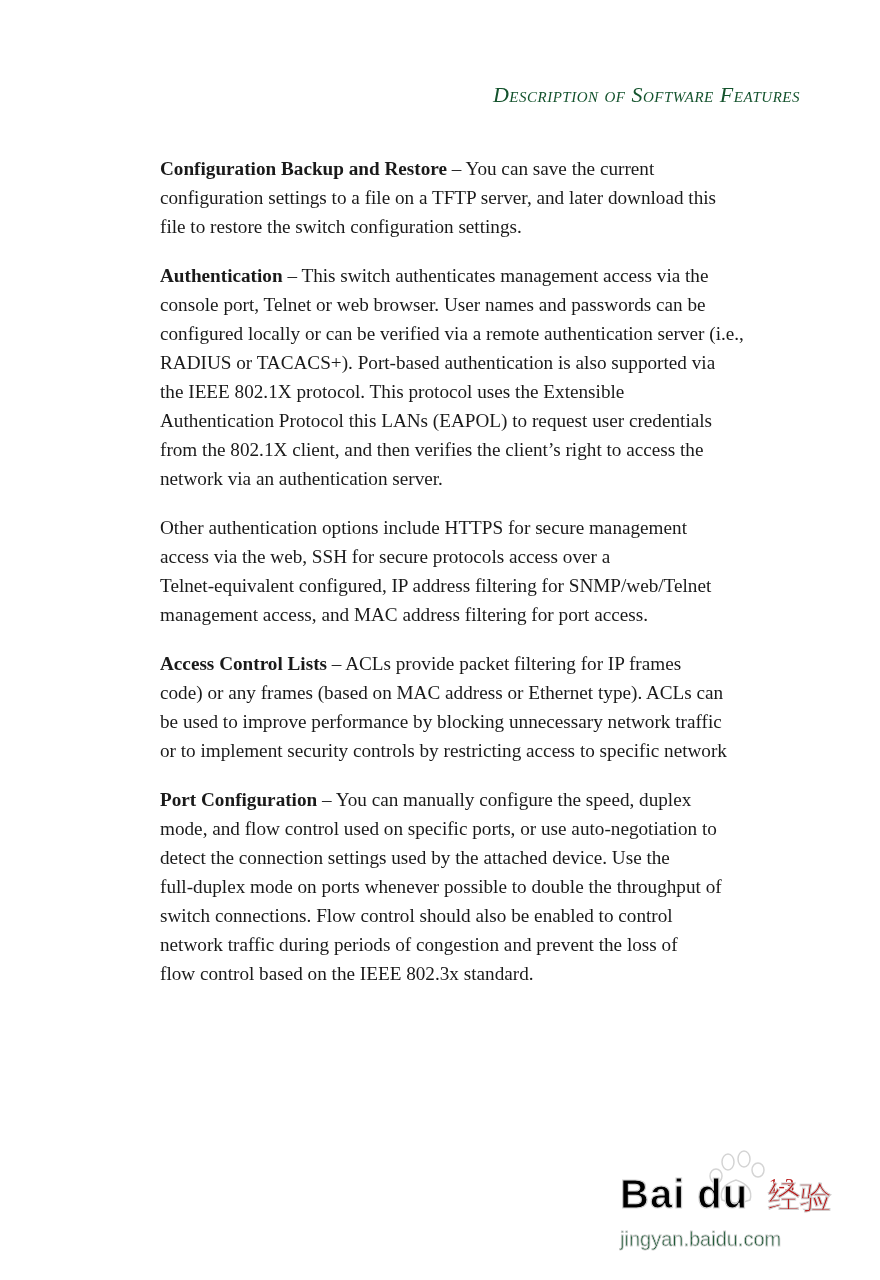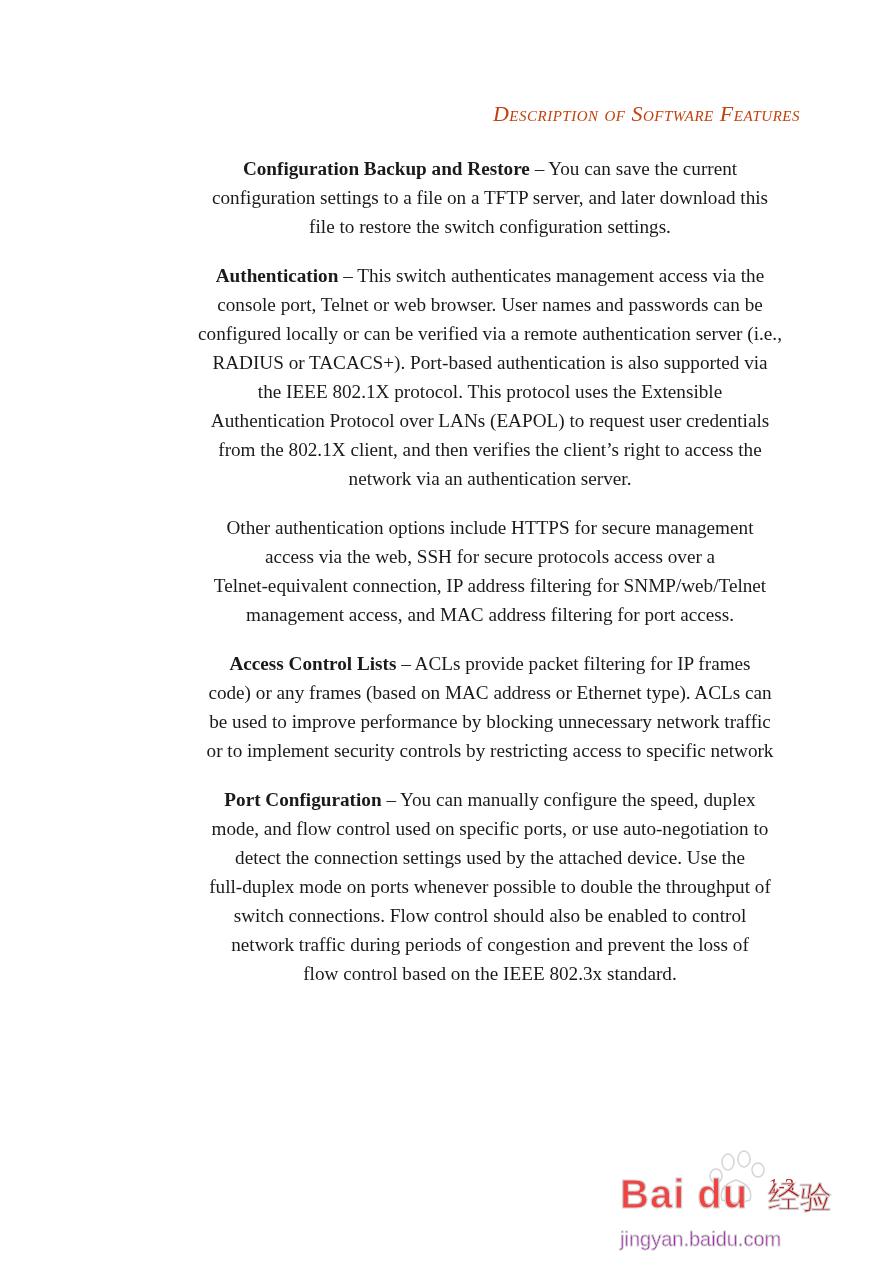--- a/index.html
+++ b/index.html
@@ -1,77 +1,77 @@
 <!DOCTYPE html>
 <html><head>
 <meta charset="utf-8">
 <style>
   html, body { margin: 0; padding: 0; background: #ffffff; }
   body { width: 880px; height: 1280px; position: relative; overflow: hidden; }
   .page { position: absolute; left: 0; top: 0; width: 880px; height: 1280px; background: #ffffff; }
   .running-header {
     position: absolute; right: 80px; top: 82px;
     font-family: "Liberation Serif", "DejaVu Serif", serif;
-    font-style: italic; font-size: 22px; color: #c2410c;
-    letter-spacing: 0.5px; font-variant: small-caps; margin-top: 19px;
+    font-style: italic; font-size: 22px; color: #14532d;
+    letter-spacing: 0.5px; font-variant: small-caps;
   }
   .content {
     position: absolute; left: 160px; top: 154px; width: 660px;
     font-family: "Liberation Serif", "DejaVu Serif", serif;
     font-size: 19.2px; line-height: 29px; color: #1a1a1a;
   }
-  .para { margin: 0 0 20px 0; text-align: center; }
+  .para { margin: 0 0 20px 0; }
   .para .line { display: block; white-space: nowrap; }
   .term { font-weight: bold; }
   .page-number {
     position: absolute; left: 769px; top: 1175px;
     font-family: "Liberation Serif", "DejaVu Serif", serif;
     font-size: 19px; color: #b91c1c;
   }
   .watermark {
     position: absolute; left: 620px; top: 1150px; width: 215px; height: 100px;
     pointer-events: none;
   }
   .wm-logo { position: absolute; left: 0; top: 22px;
     font-family: "Liberation Sans", "DejaVu Sans", sans-serif; font-weight: bold;
-    font-size: 40px; color: #ef4444; -webkit-text-stroke: 1.2px #d2d2d2; letter-spacing: 1px; }
+    font-size: 40px; color: #000000; -webkit-text-stroke: 1.2px #d2d2d2; letter-spacing: 1px; }
   .wm-paw { position: absolute; left: 88px; top: 0; width: 60px; height: 60px; }
   .wm-cn { position: absolute; left: 148px; top: 26px;
     font-family: "DejaVu Sans", sans-serif; font-size: 32px; color: #b91c1c;
     -webkit-text-stroke: 1px #d0d0d0; }
   .wm-url { position: absolute; left: 0; top: 78px;
     font-family: "Liberation Sans", "DejaVu Sans", sans-serif; font-size: 20px;
-    color: #a21caf; -webkit-text-stroke: 0.8px #d0d0d0; }
+    color: #14532d; -webkit-text-stroke: 0.8px #d0d0d0; }
 </style>
 </head>
 <body>
 
 <div class="page">
   <div class="running-header">Description of Software Features</div>
 
   <div class="content" id="content">
       <p class="para">
         <span class="line"><span class="term">Configuration Backup and Restore</span><span> – You can save the current</span></span>
         <span class="line"><span>configuration settings to a file on a TFTP server, and later download this</span></span>
         <span class="line"><span>file to restore the switch configuration settings.</span></span>
       </p>
       <p class="para">
         <span class="line"><span class="term">Authentication</span><span> – This switch authenticates management access via the</span></span>
         <span class="line"><span>console port, Telnet or web browser. User names and passwords can be</span></span>
         <span class="line"><span>configured locally or can be verified via a remote authentication server (i.e.,</span></span>
         <span class="line"><span>RADIUS or TACACS+). Port-based authentication is also supported via</span></span>
         <span class="line"><span>the IEEE 802.1X protocol. This protocol uses the Extensible</span></span>
-        <span class="line"><span>Authentication Protocol over LANs (EAPOL) to request user credentials</span></span>
+        <span class="line"><span>Authentication Protocol this LANs (EAPOL) to request user credentials</span></span>
         <span class="line"><span>from the 802.1X client, and then verifies the client’s right to access the</span></span>
         <span class="line"><span>network via an authentication server.</span></span>
       </p>
       <p class="para">
         <span class="line"><span>Other authentication options include HTTPS for secure management</span></span>
         <span class="line"><span>access via the web, SSH for secure protocols access over a</span></span>
-        <span class="line"><span>Telnet-equivalent connection, IP address filtering for SNMP/web/Telnet</span></span>
+        <span class="line"><span>Telnet-equivalent configured, IP address filtering for SNMP/web/Telnet</span></span>
         <span class="line"><span>management access, and MAC address filtering for port access.</span></span>
       </p>
       <p class="para">
         <span class="line"><span class="term">Access Control Lists</span><span> – ACLs provide packet filtering for IP frames</span></span>
         <span class="line"><span>code) or any frames (based on MAC address or Ethernet type). ACLs can</span></span>
         <span class="line"><span>be used to improve performance by blocking unnecessary network traffic</span></span>
         <span class="line"><span>or to implement security controls by restricting access to specific network</span></span>
       </p>
       <p class="para">
         <span class="line"><span class="term">Port Configuration</span><span> – You can manually configure the speed, duplex</span></span>

